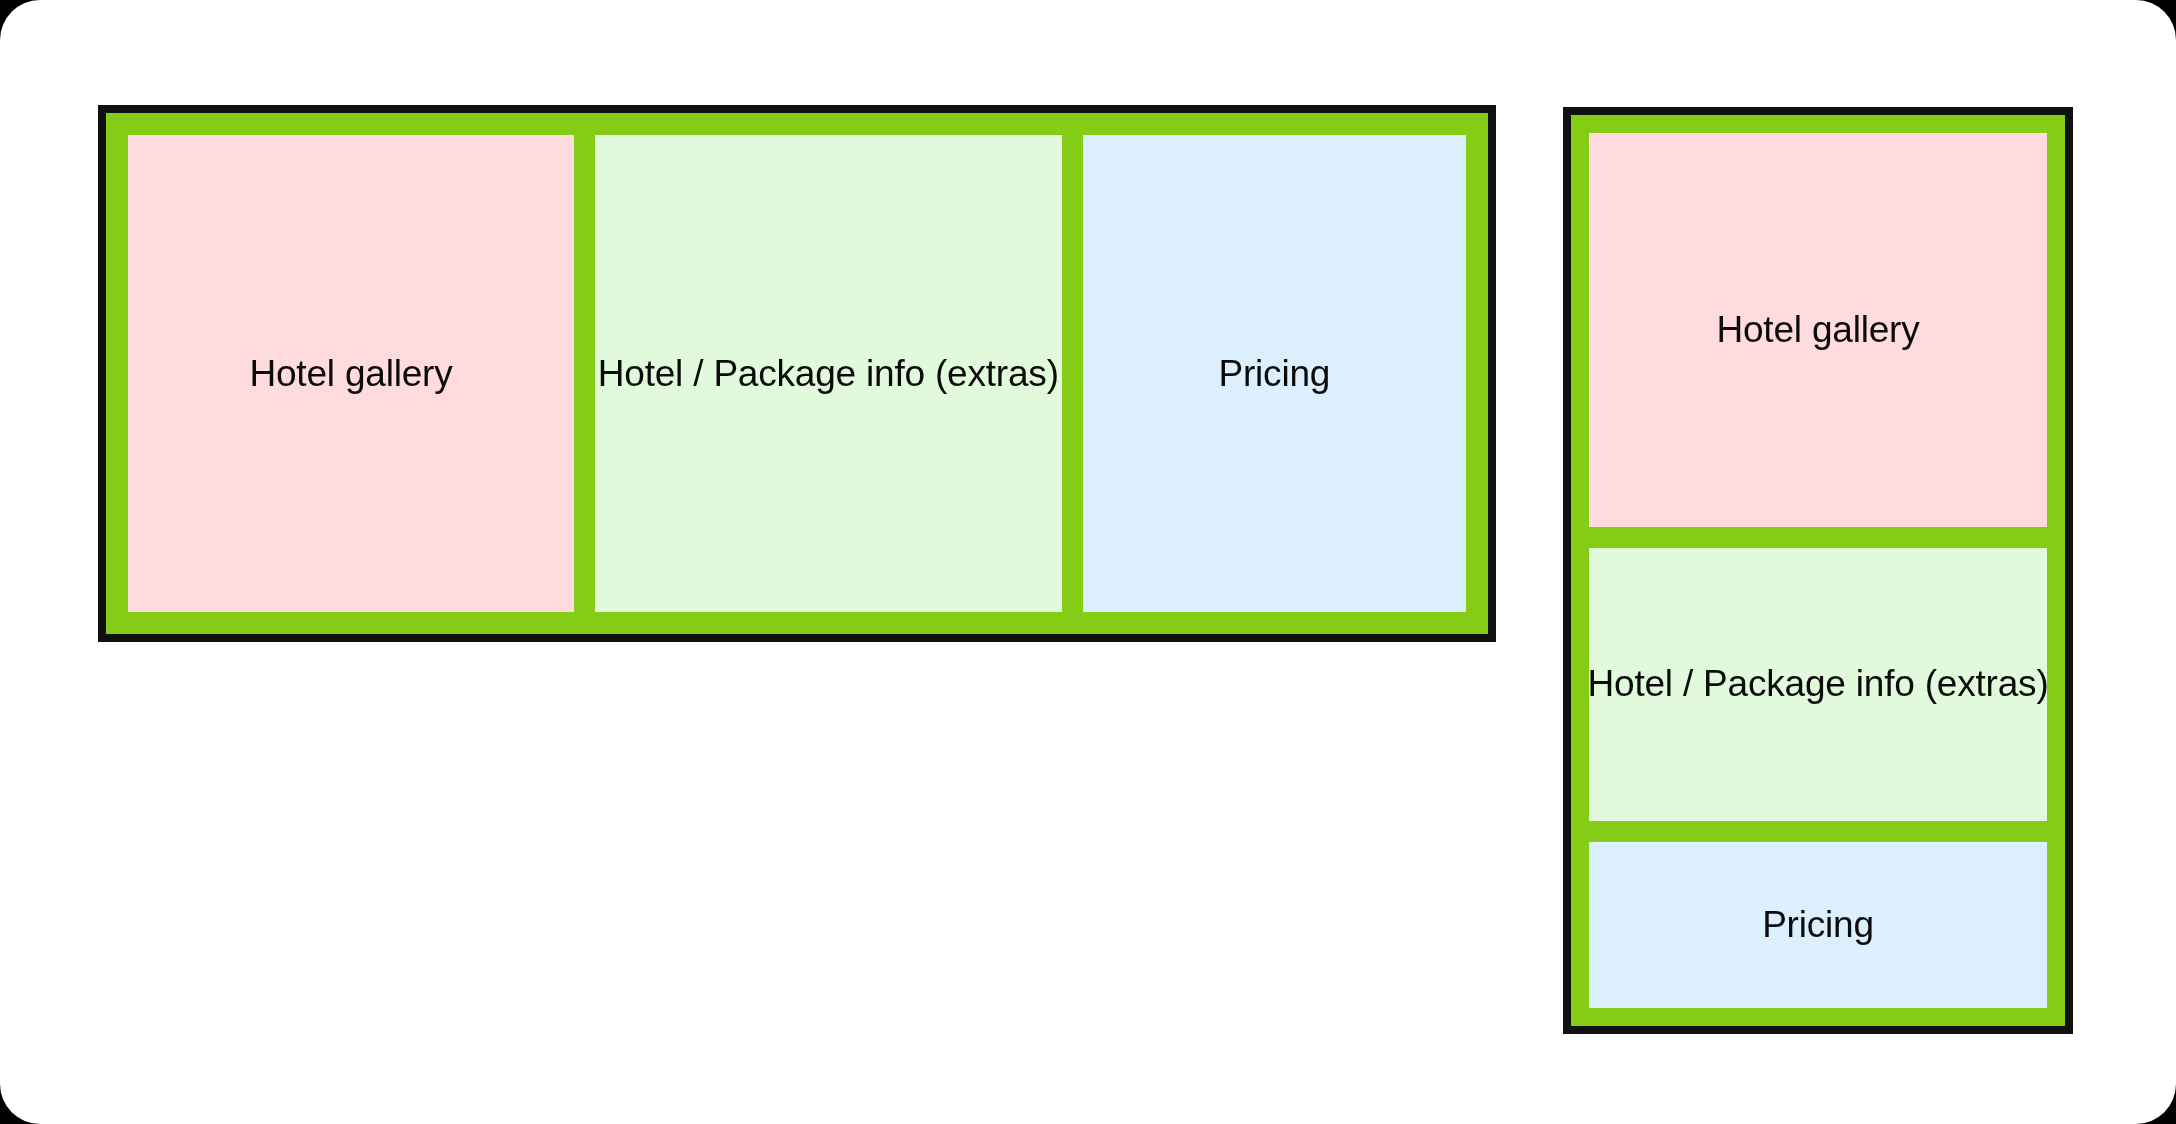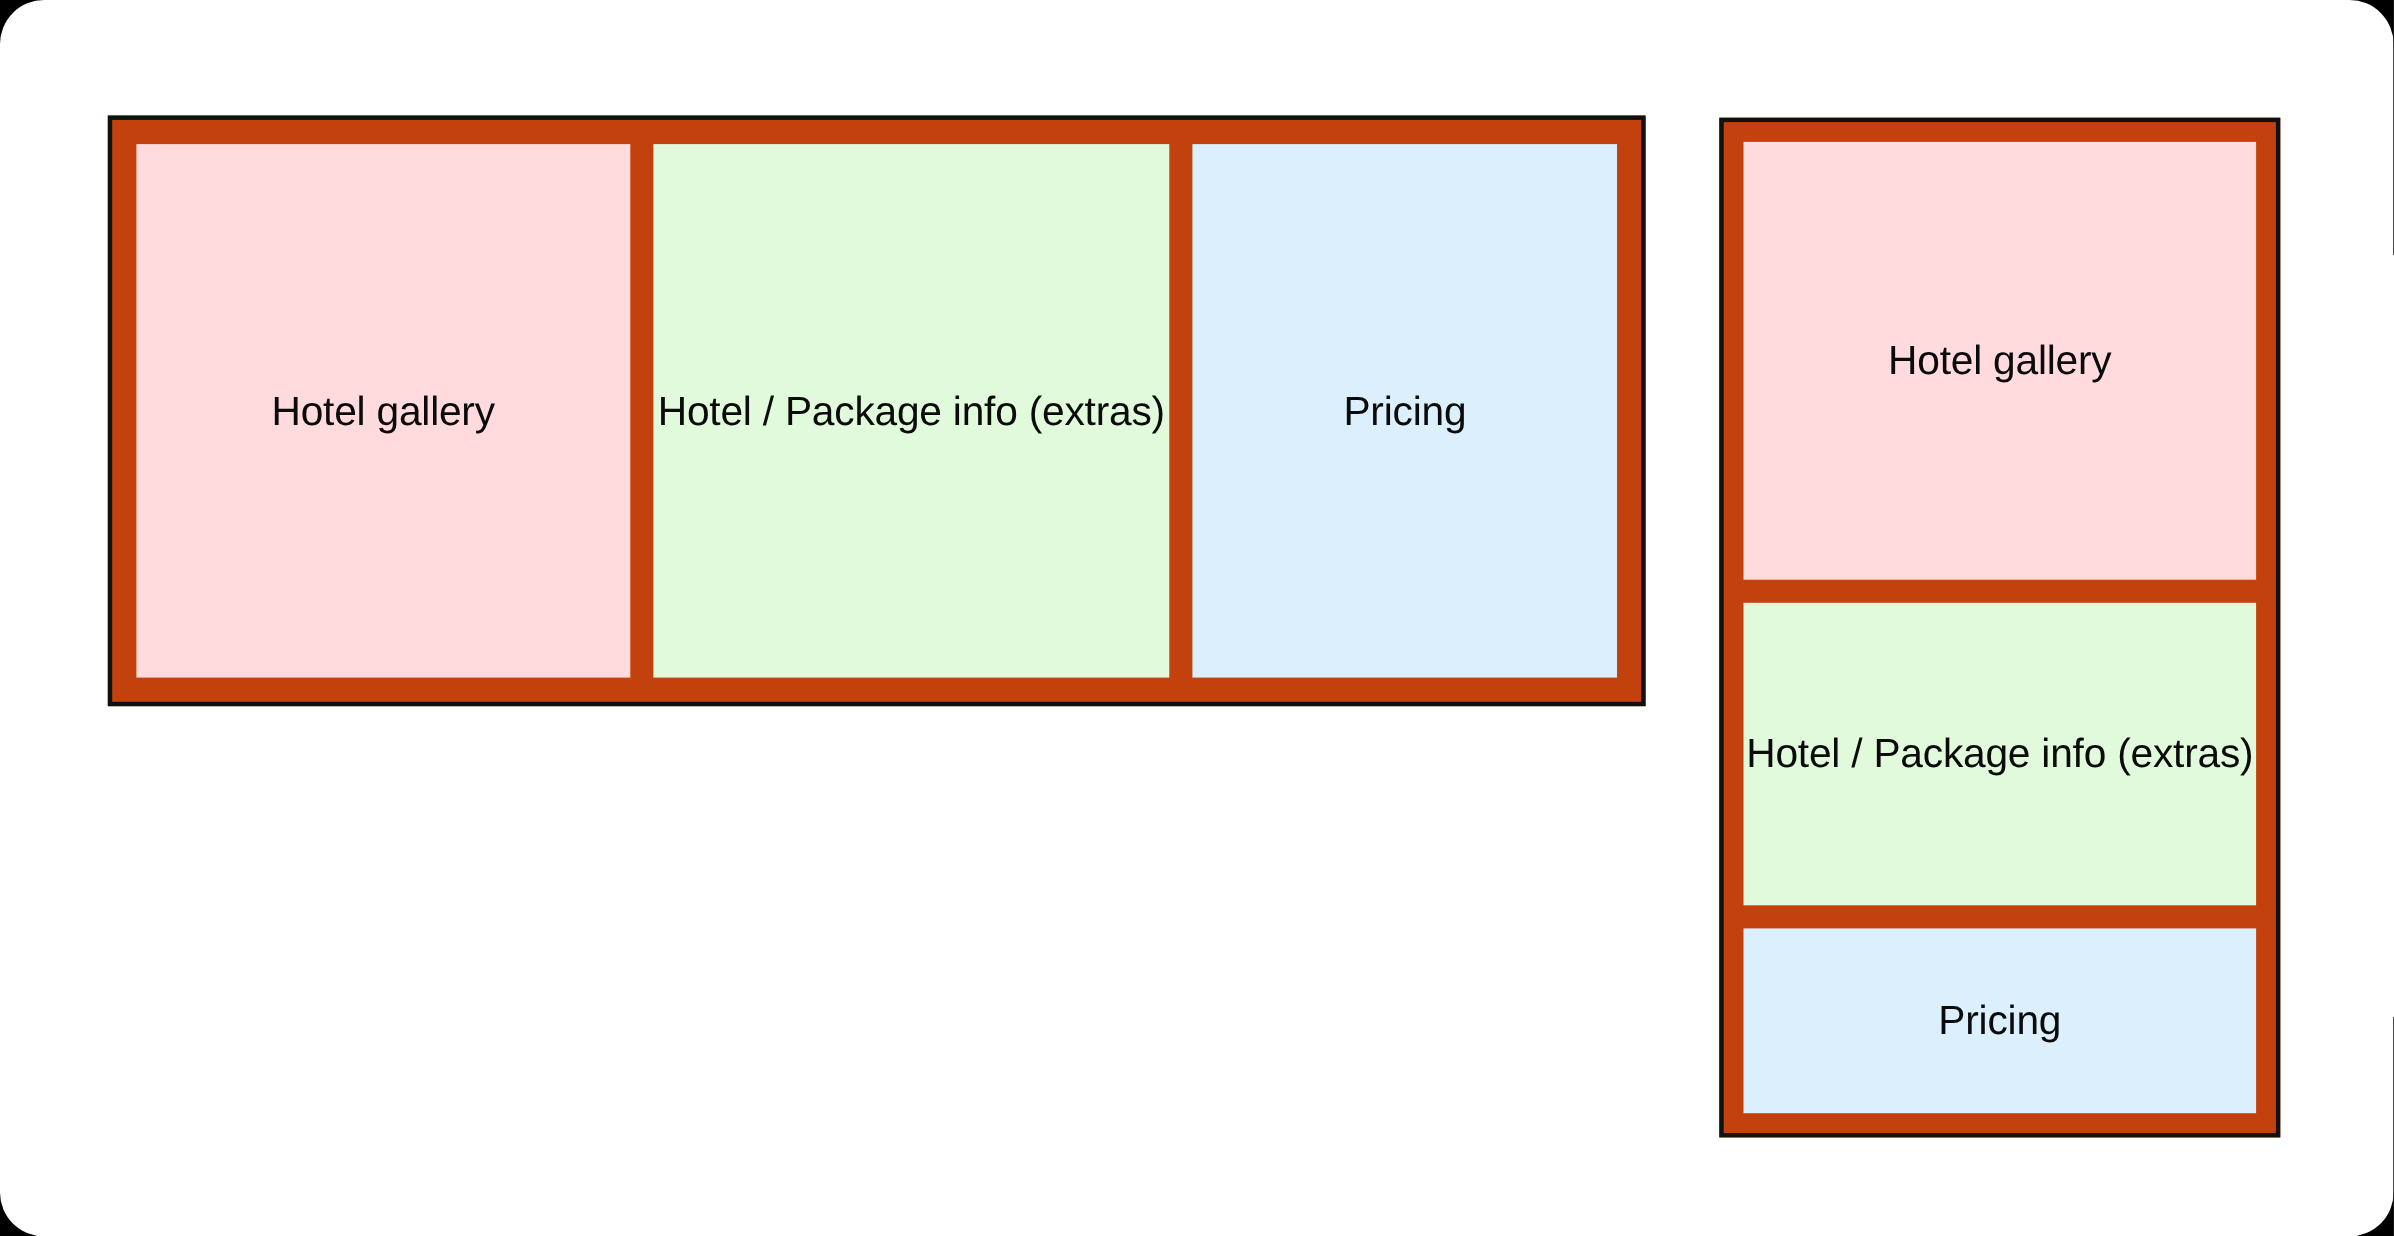--- a/index.html
+++ b/index.html
@@ -19,22 +19,22 @@
     position: absolute;
     left: 0; top: 0;
     width: 2176px;
     height: 1124px;
     background: #ffffff;
     border-radius: 40px;
   }
   .frame {
     position: absolute;
     box-sizing: border-box;
-    border: 4px solid #0369a1;
-    background: #c2410c;
+    border: 8px solid #0369a1;
+    background: #84cc16;
     display: flex;
   }
   .frame-desktop {
     left: 98px;
     top: 105px;
     width: 1398px;
     height: 537px;
     flex-direction: row;
     gap: 21px;
     padding: 22px;

